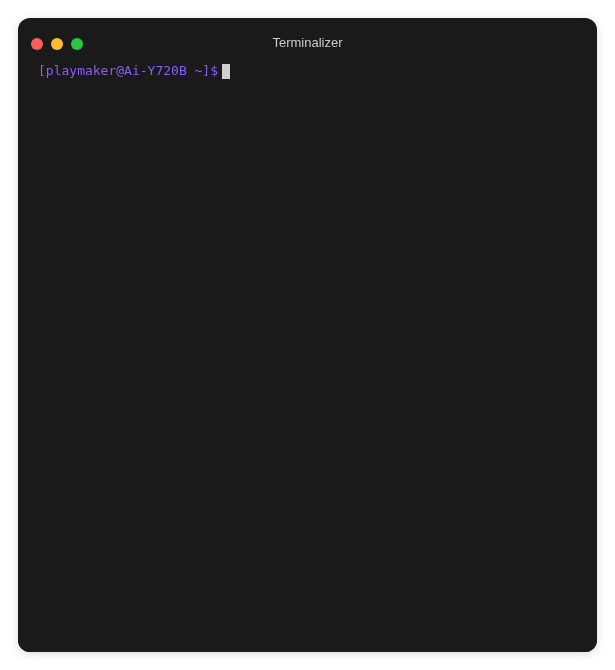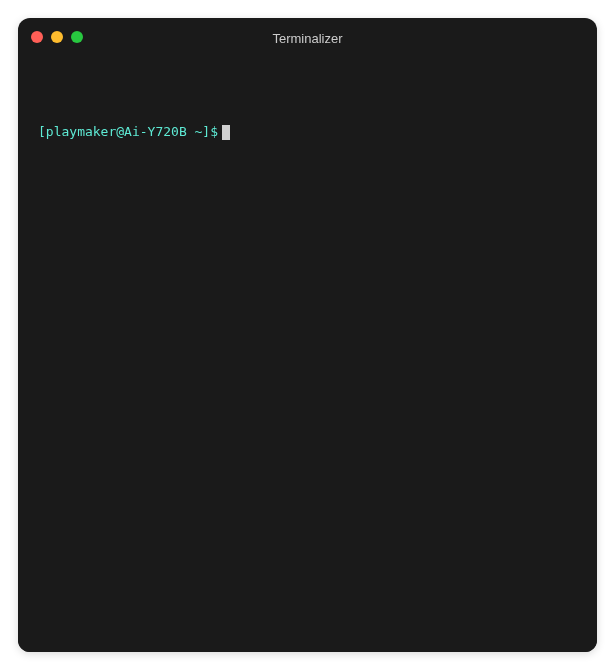--- a/index.html
+++ b/index.html
@@ -20,24 +20,23 @@
       background: #1a1a1a;
       border-radius: 12px;
       overflow: hidden;
       display: flex;
       flex-direction: column;
       box-shadow: 0 2px 8px rgba(0,0,0,0.15);
     }
     .titlebar {
       height: 32px;
       display: flex;
-      align-items: flex-start;
+      align-items: flex-end;
       position: relative;
       flex-shrink: 0;
-      margin-top: 13px;
     }
     .traffic-lights {
       display: flex;
       align-items: center;
       gap: 8px;
       padding-left: 13px;
       position: absolute;
       left: 0;
     }
     .traffic-light {
@@ -59,22 +58,21 @@
     .terminal-body {
       flex: 1;
       padding: 12px 20px;
       background: #1a1a1a;
     }
     .prompt-line {
       display: flex;
       align-items: center;
       font-size: 13px;
       line-height: 1.4;
-      color: #5eead4;
-      margin-top: 48px;
+      color: #8b5cf6;
     }
     .prompt {
       white-space: pre;
     }
     .cursor {
       display: inline-block;
       width: 8px;
       height: 15px;
       background: #d0d0d0;
       margin-left: 4px;

